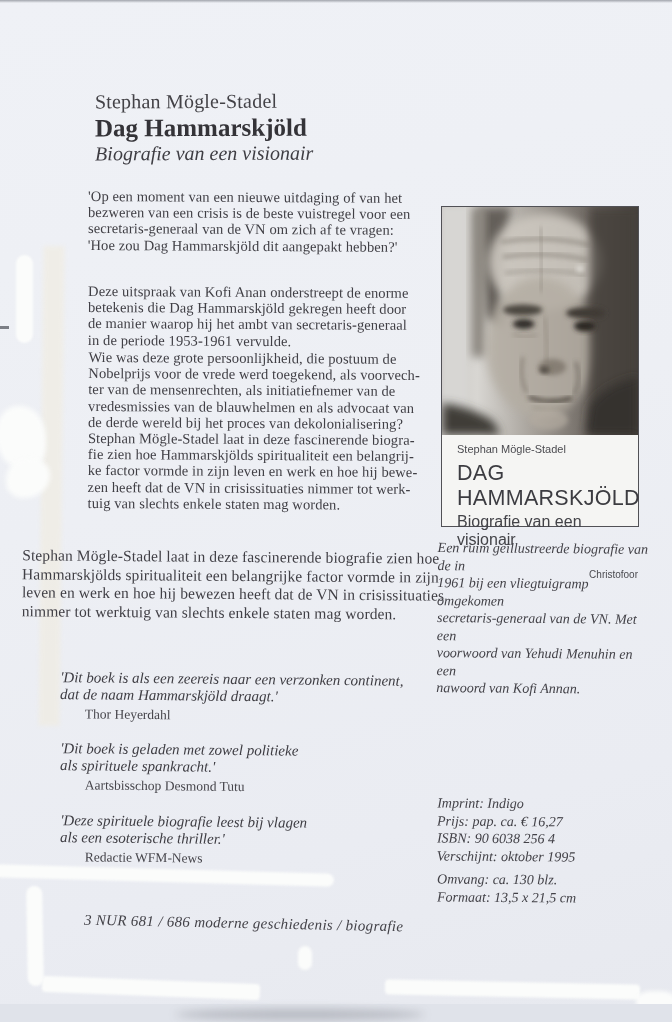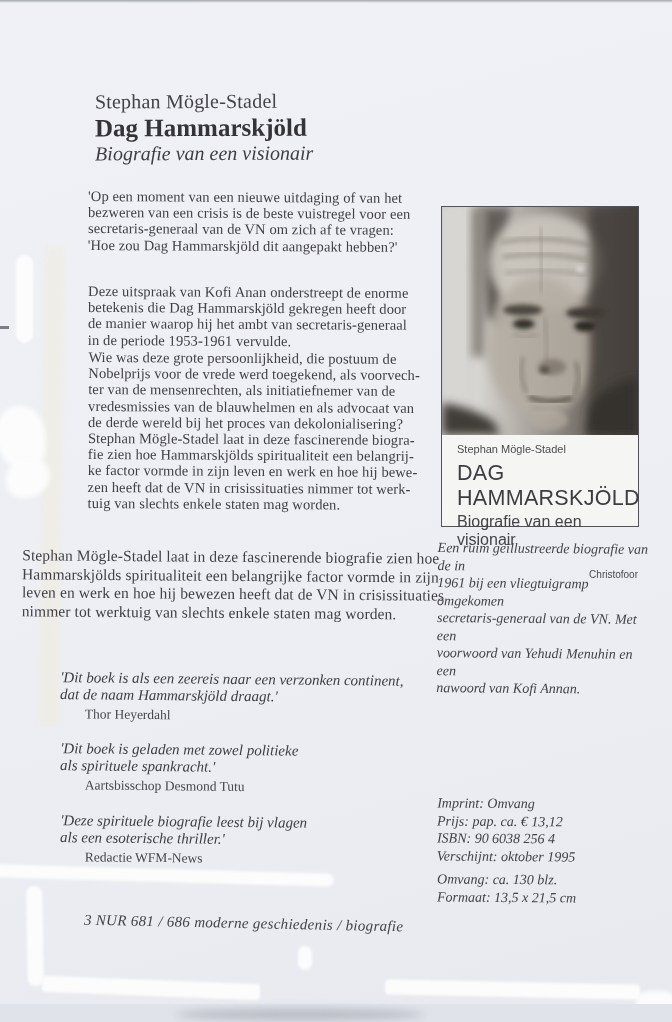--- a/index.html
+++ b/index.html
@@ -195,22 +195,22 @@
     </div>
   </div>
 
   <div class="abs blurb">Een ruim geïllustreerde biografie van de in
 1961 bij een vliegtuigramp omgekomen
 secretaris-generaal van de VN. Met een
 voorwoord van Yehudi Menuhin en een
 nawoord van Kofi Annan.</div>
 
   <div class="abs imprint imp1">
-    <div>Imprint: Omvang</div>
-    <div>Prijs: pap. ca. € 13,12</div>
+    <div>Imprint: Indigo</div>
+    <div>Prijs: pap. ca. € 16,27</div>
     <div>ISBN: 90 6038 256 4</div>
     <div>Verschijnt: oktober 1995</div>
   </div>
   <div class="abs imprint imp2">
     <div>Omvang: ca. 130 blz.</div>
     <div>Formaat: 13,5 x 21,5 cm</div>
   </div>
 
 
 </div>

